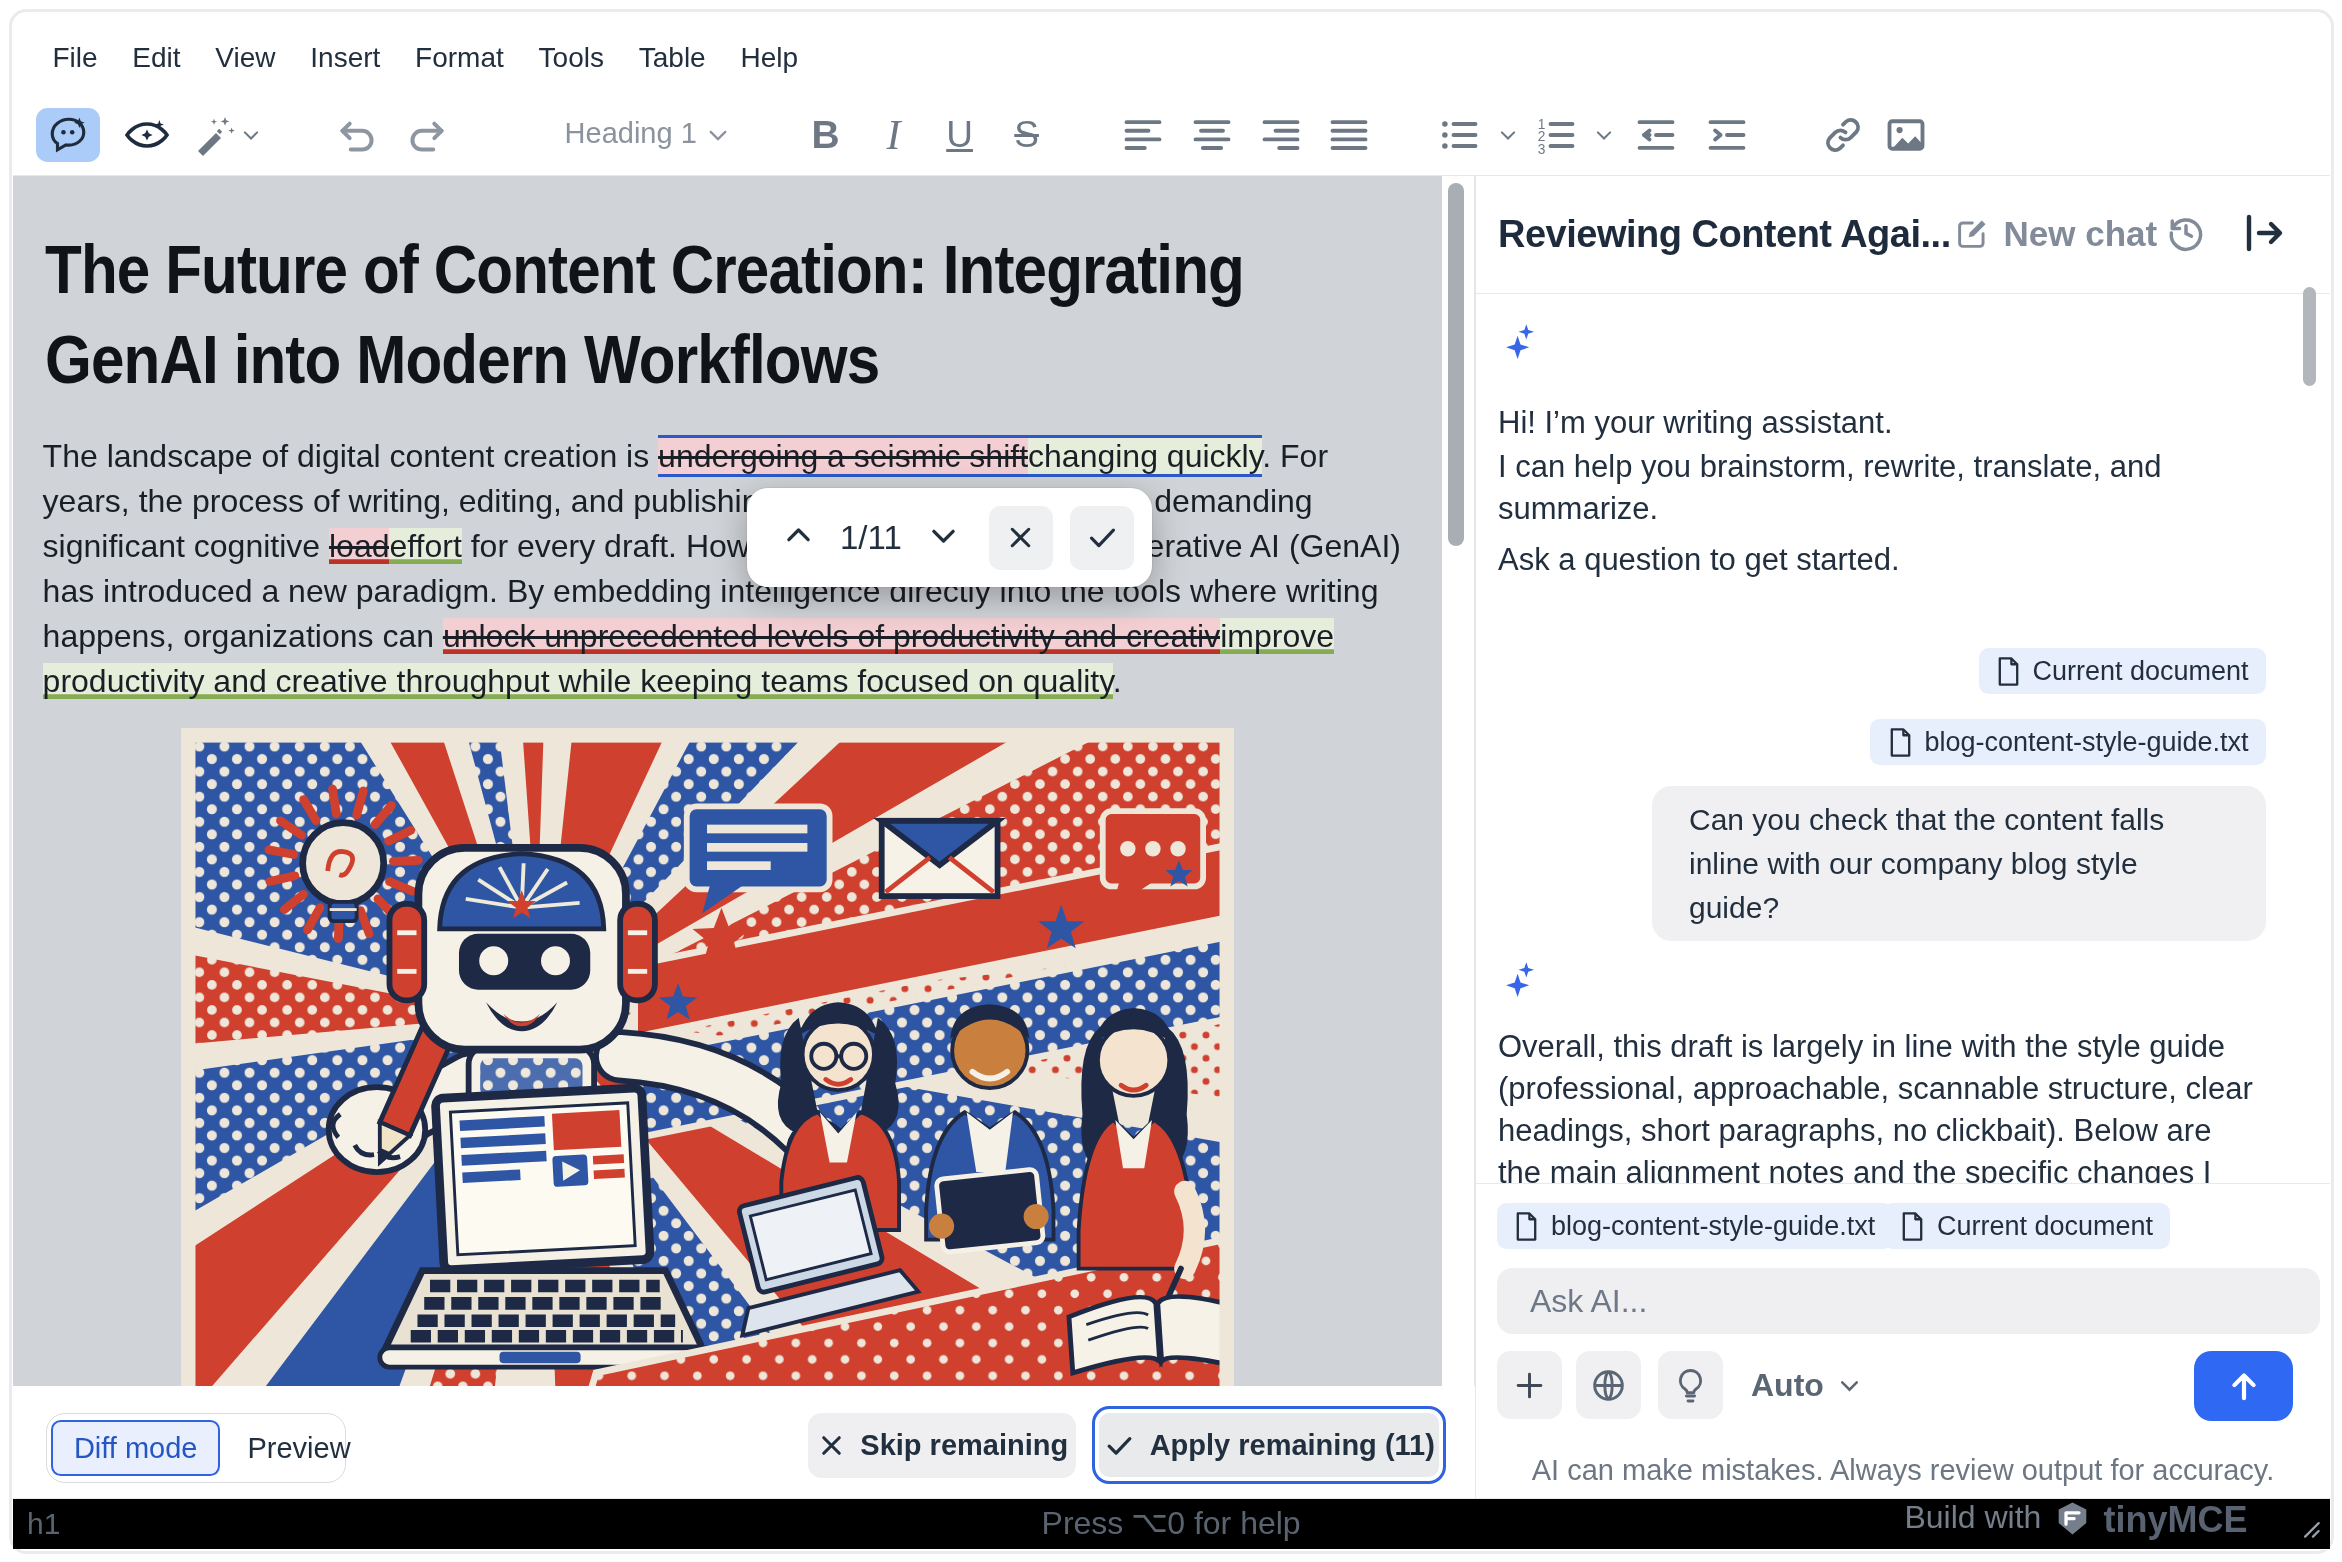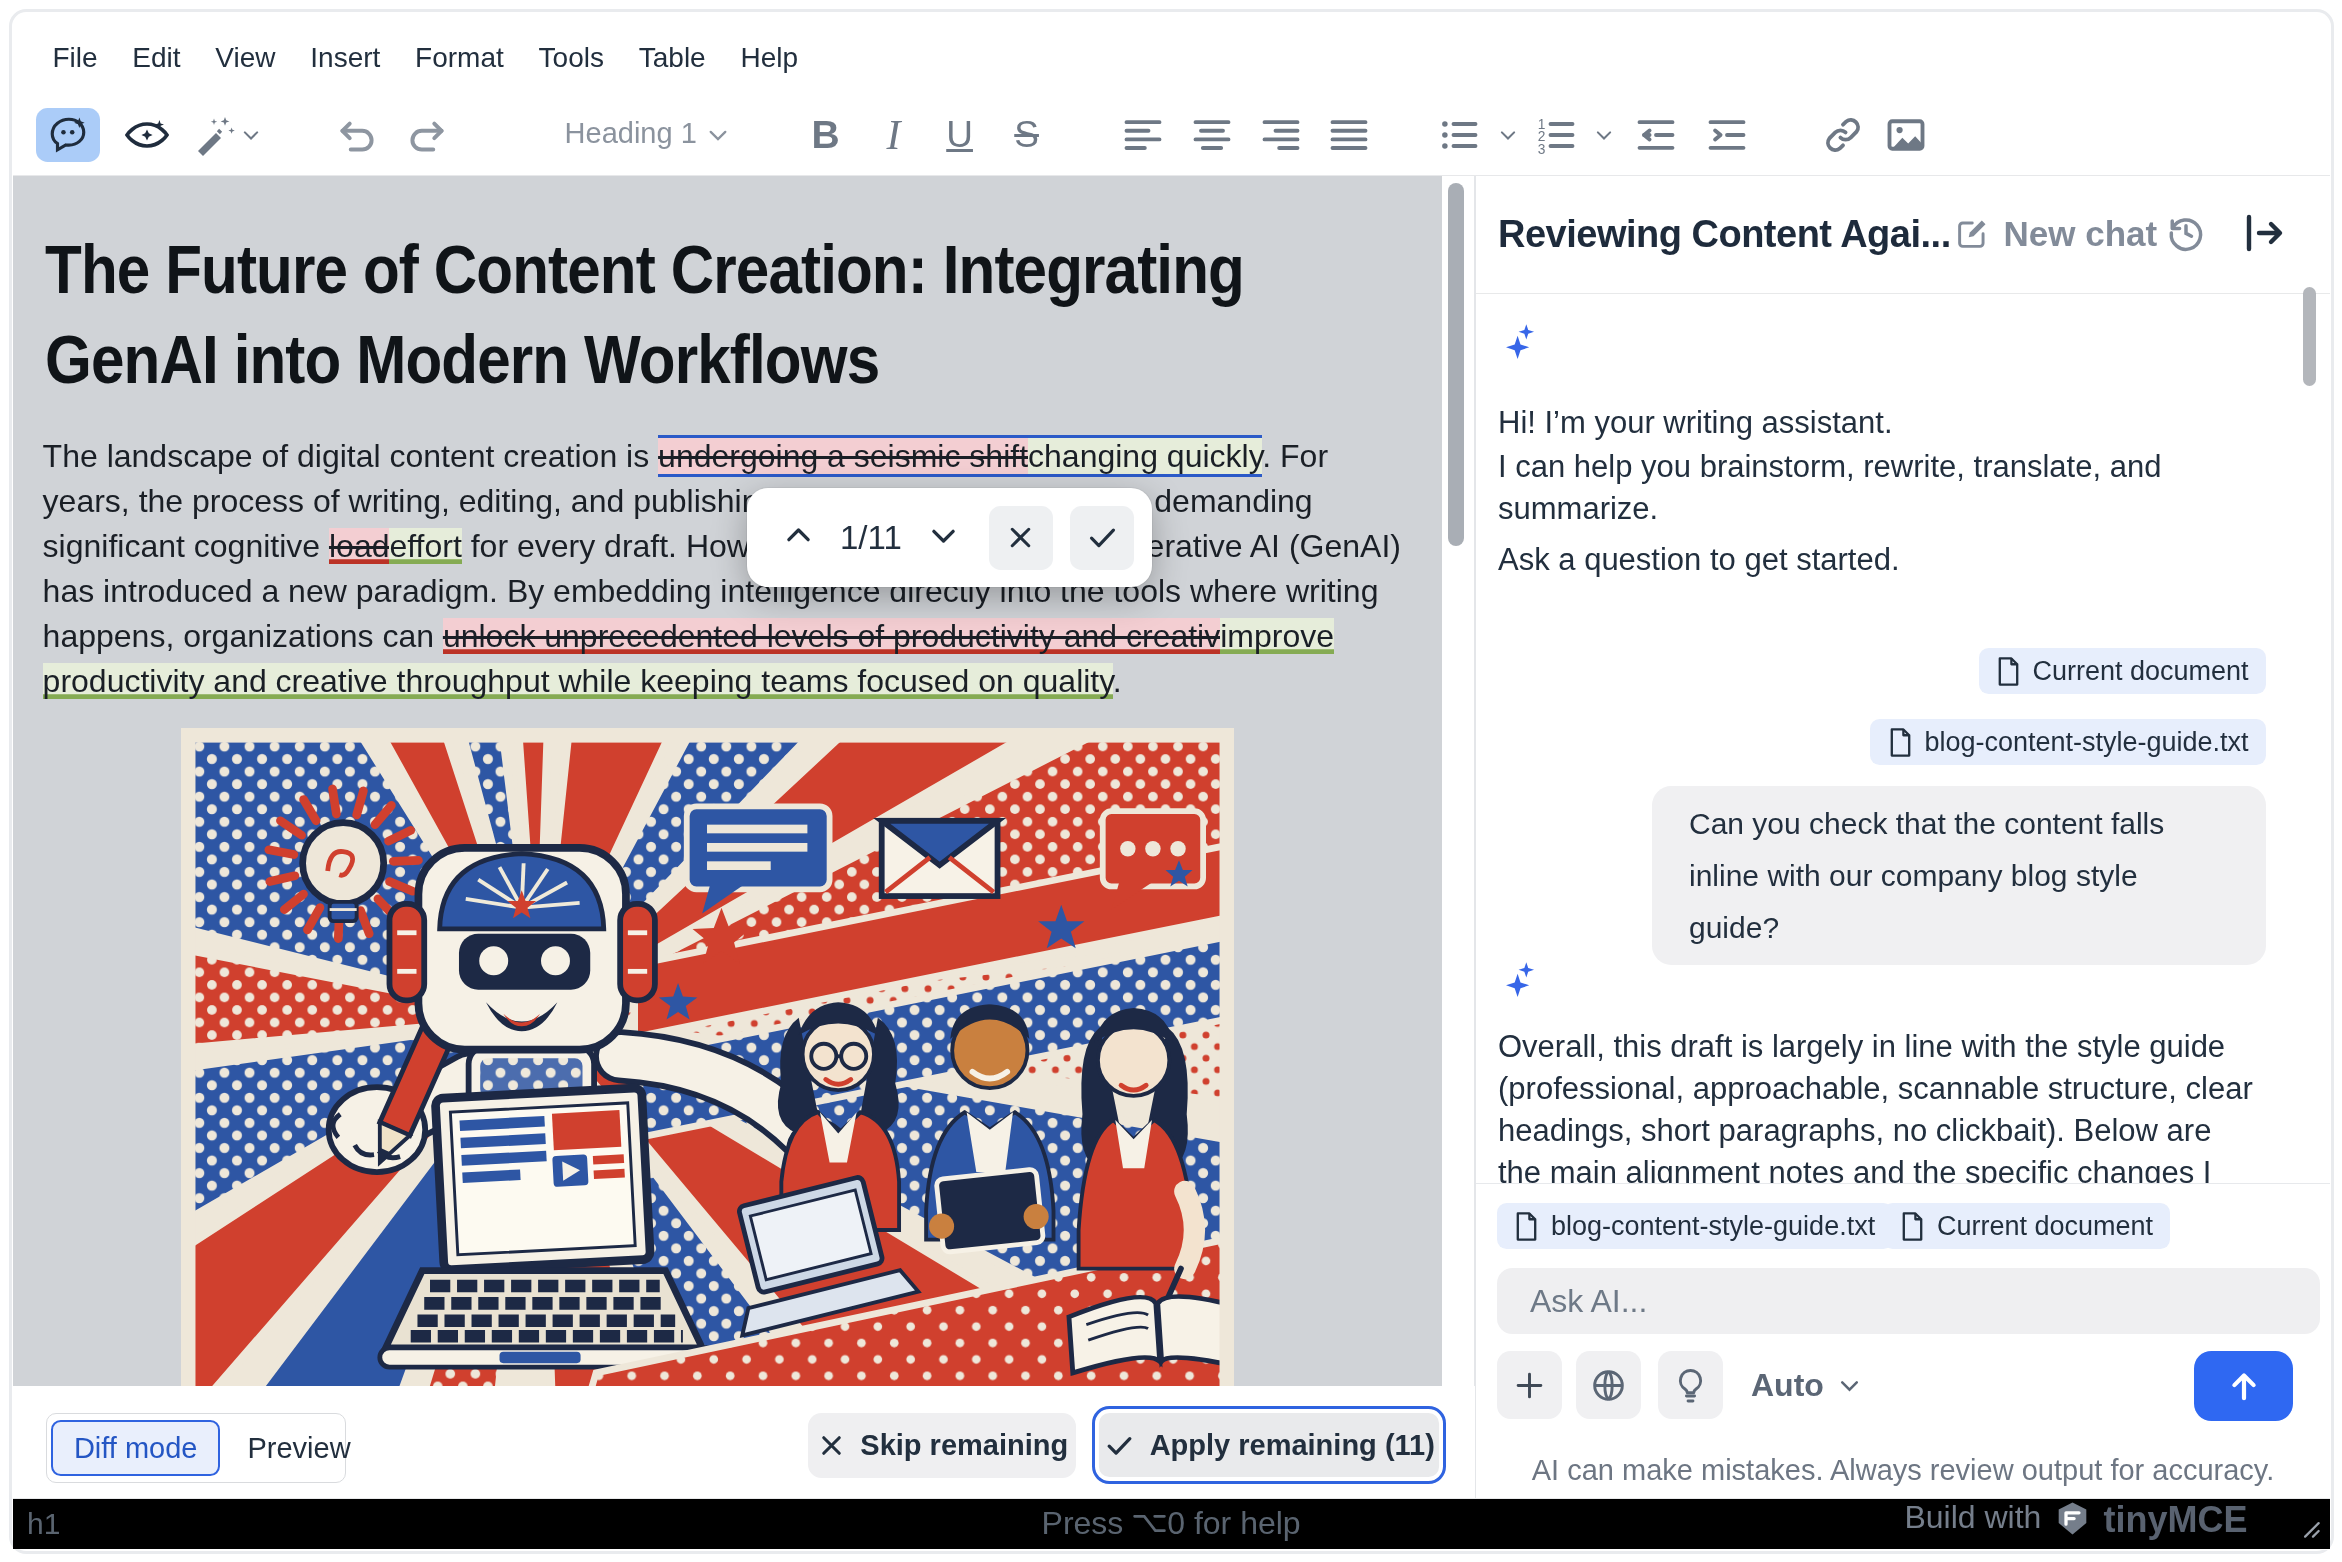--- a/index.html
+++ b/index.html
@@ -27,39 +27,39 @@
 .ins { background:#e6edda; box-shadow:inset 0 -4.8px 0 #85ab53; }
 .seld { background:#f3ced2; text-decoration:line-through; border-top:3.9px solid #2b5ac8; border-bottom:3.9px solid #2b5ac8; }
 .seli { background:#e6edda; border-top:3.9px solid #2b5ac8; border-bottom:3.9px solid #2b5ac8; }
 .pic { position:absolute; left:168px; top:552px; width:1053px; height:811px; }
 
 .dialog { position:absolute; left:747px; top:488px; width:405px; height:99px; background:#fff; border-radius:21px; box-shadow:0 9.7px 35px rgba(0,0,0,.28), 0 0 0 1px rgba(0,0,0,.04); display:flex; align-items:center; }
 .dlgbtn { width:64px; height:64px; background:#eef0f2; border-radius:11.6px; display:flex; align-items:center; justify-content:center; }
 .dlgnum { font-size:33px; color:#222f3e; }
 
 .footer { position:absolute; left:12.6px; top:1386px; width:1462px; height:112px; background:#fff; }
-.toggle { position:absolute; left:46px; top:1413px; width:300px; height:70px; background:#fff; border:1.9px solid #d9dbde; border-radius:10px; display:flex; align-items:center; }
+.toggle { position:absolute; left:46px; top:1413px; width:300px; height:70px; background:#fff; border:1.9px solid #d9dbde; border-radius:19px; display:flex; align-items:center; }
 .diffchip { flex:none; white-space:nowrap; margin-left:3.9px; height:56px; padding:0 21px; background:#e9effc; border:2.9px solid #2f63e0; border-radius:9.7px; color:#2456c4; font-size:29px; display:flex; align-items:center; }
 .prevlbl { flex:none; white-space:nowrap; padding:0 27px; font-size:29px; color:#222f3e; }
 .skipbtn { position:absolute; left:808px; top:1413px; width:268px; height:65px; background:#efeff1; border-radius:13.5px; display:flex; align-items:center; justify-content:center; gap:13.5px; font-size:29px; font-weight:700; color:#222f3e; white-space:nowrap; }
 .applybtn { position:absolute; left:1092px; top:1406px; width:354px; height:78px; background:#e9eaec; border:3.9px solid #2f63e0; box-shadow:inset 0 0 0 3.9px #fff; border-radius:17.4px; display:flex; align-items:center; justify-content:center; gap:13.5px; font-size:29px; font-weight:700; color:#222f3e; white-space:nowrap; }
 
 .status { position:absolute; left:12.6px; top:1498px; width:2317px; height:51px; border-top:1.9px solid #e8e9ea; background:#000000; }
 .st-h1 { position:absolute; left:14.5px; top:0; height:49px; display:flex; align-items:center; font-size:30px; color:#5a6470; }
 .st-mid { position:absolute; left:0; width:2317px; top:0; height:49px; display:flex; align-items:center; justify-content:center; font-size:32px; color:#5a6470; }
 .st-right { position:absolute; right:82px; top:0; height:49px; display:flex; align-items:flex-start; font-size:32px; color:#757e8b; gap:11.6px; }
 
 .sb-head { position:absolute; left:0; top:0; width:894px; height:118px; border-bottom:1.9px solid #e8e9ea; }
 .sb-title { position:absolute; left:22px; top:0; height:116px; display:flex; align-items:center; font-size:38px; font-weight:600; letter-spacing:-0.5px; color:#1e2b3c; white-space:nowrap; }
 .newchat { position:absolute; left:477px; top:0; height:116px; display:flex; align-items:center; gap:13.5px; font-size:35px; font-weight:700; color:#828b99;justify-content:flex-end; }
 .hicon { position:absolute; top:59px; transform:translate(-50%,-50%); }
 .sb-chat { position:absolute; left:0; top:118px; width:854px; height:889px; overflow:hidden; }
 .sb-msg { position:absolute; left:22px; width:757px; font-size:31px; line-height:42px; color:#222f3e; }
 .chip { position:absolute; height:46px; display:flex; align-items:center; gap:11.6px; padding:0 17.4px; background:#e7eefc; border-radius:9.7px; font-size:27px; color:#222f3e; white-space:nowrap; }
-.bubble { position:absolute; left:176px; top:492px; width:614px; background:#f0f0f2; border-radius:19.3px; padding:11.6px 37px; font-size:30px; line-height:52px; color:#222f3e; }
+.bubble { position:absolute; left:176px; top:492px; width:614px; background:#f0f0f2; border-radius:19.3px; padding:11.6px 37px; font-size:30px; line-height:44px; color:#222f3e; }
 .sb-scroll { position:absolute; left:827px; top:111px; width:12.6px; height:99px; border-radius:7.7px; background:#b3b6bb; }
 .inpanel { position:absolute; left:0; top:1007px; width:854px; height:367px; border-top:1.9px solid #e7e9ec; background:#fff; }
 .inpanel .chip { top:19.3px; }
 .askbox { position:absolute; left:21px; top:84px; width:823px; height:66px; background:#efeff1; border-radius:15.4px; display:flex; align-items:center; padding-left:33px; font-size:32px; color:#6e7987; }
 .sqbtn { position:absolute; top:167px; width:65px; height:68px; background:#f0f0f2; border-radius:13.5px; display:flex; align-items:center; justify-content:center; }
 .autolbl { position:absolute; left:275px; top:167px; height:68px; display:flex; align-items:center; gap:13.5px; font-size:32px; font-weight:700; color:#5b6675; }
 .sendbtn { position:absolute; left:718px; top:167px; width:99px; height:70px; background:#2f68f2; border-radius:17.4px; display:flex; align-items:center; justify-content:center; }
 .footnote { position:absolute; left:0; top:270px; width:854px; text-align:center; font-size:29px; color:#6d7683; }
 </style>
 </head>

